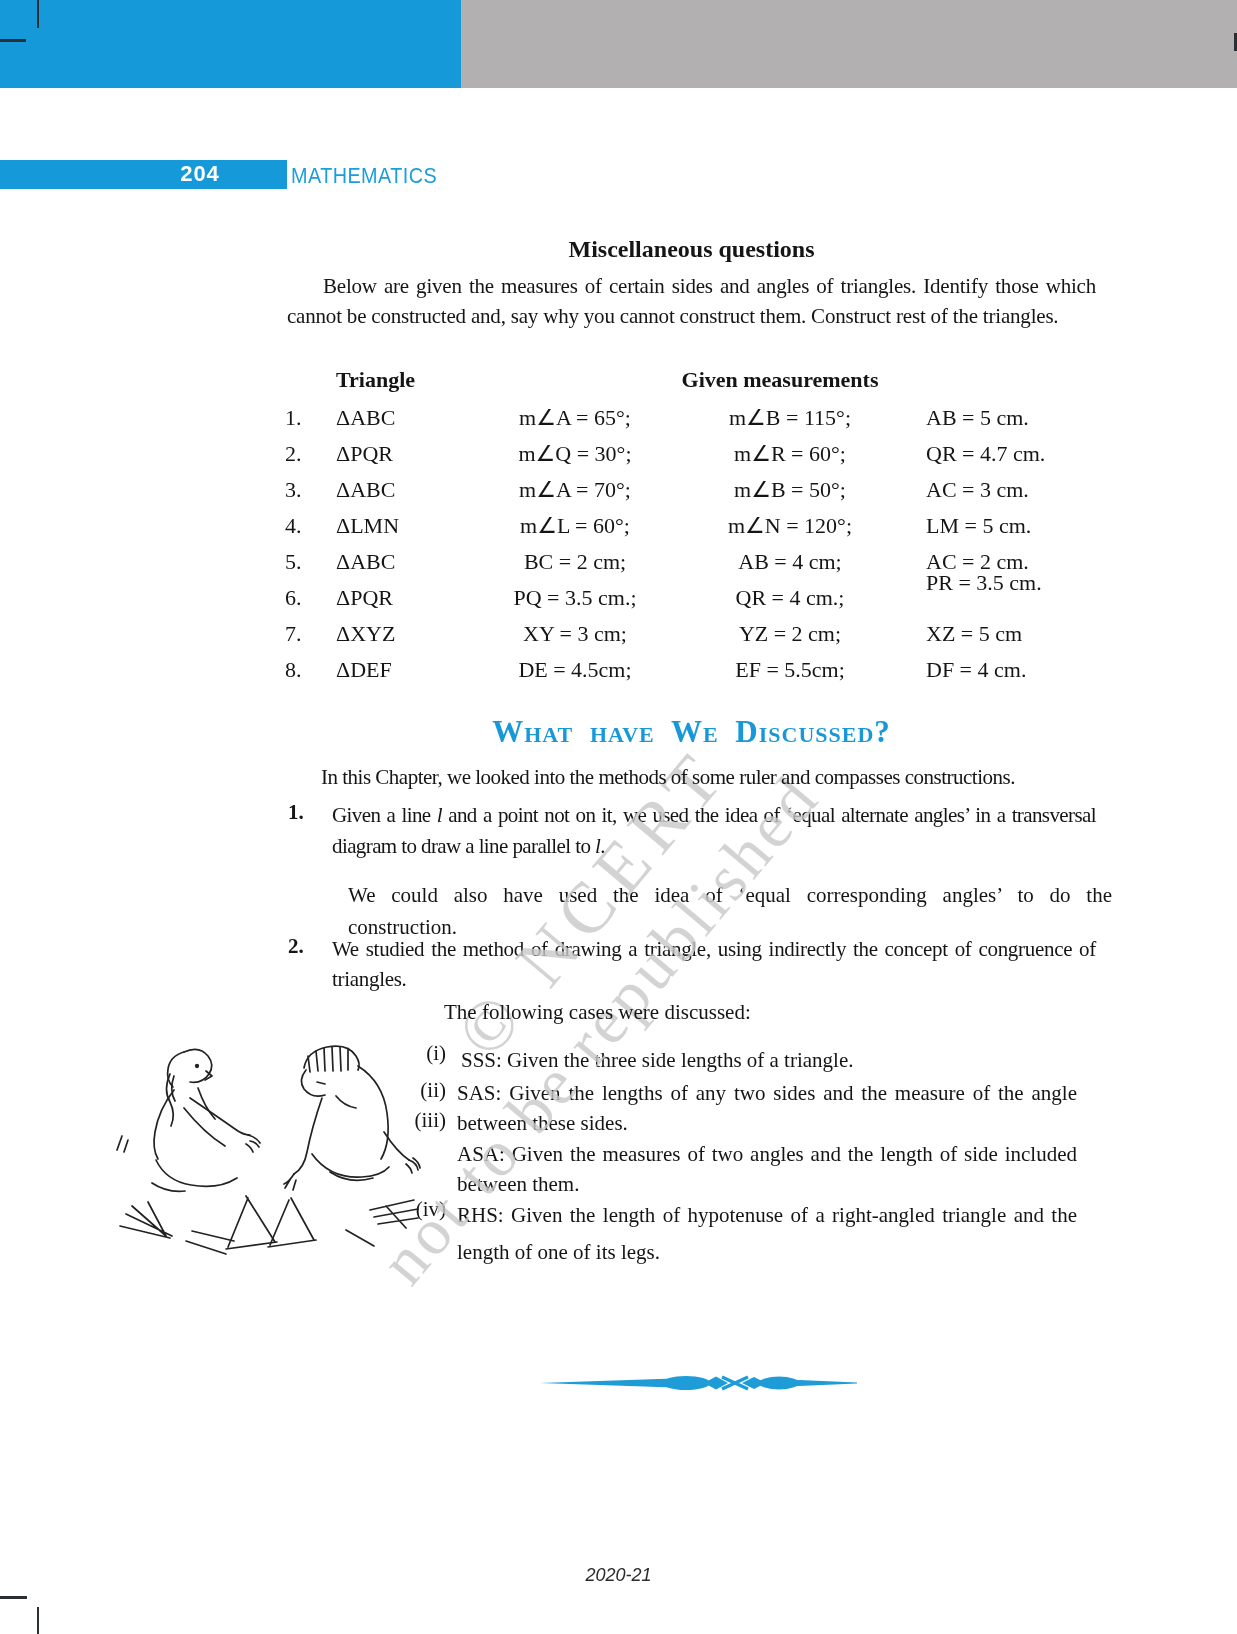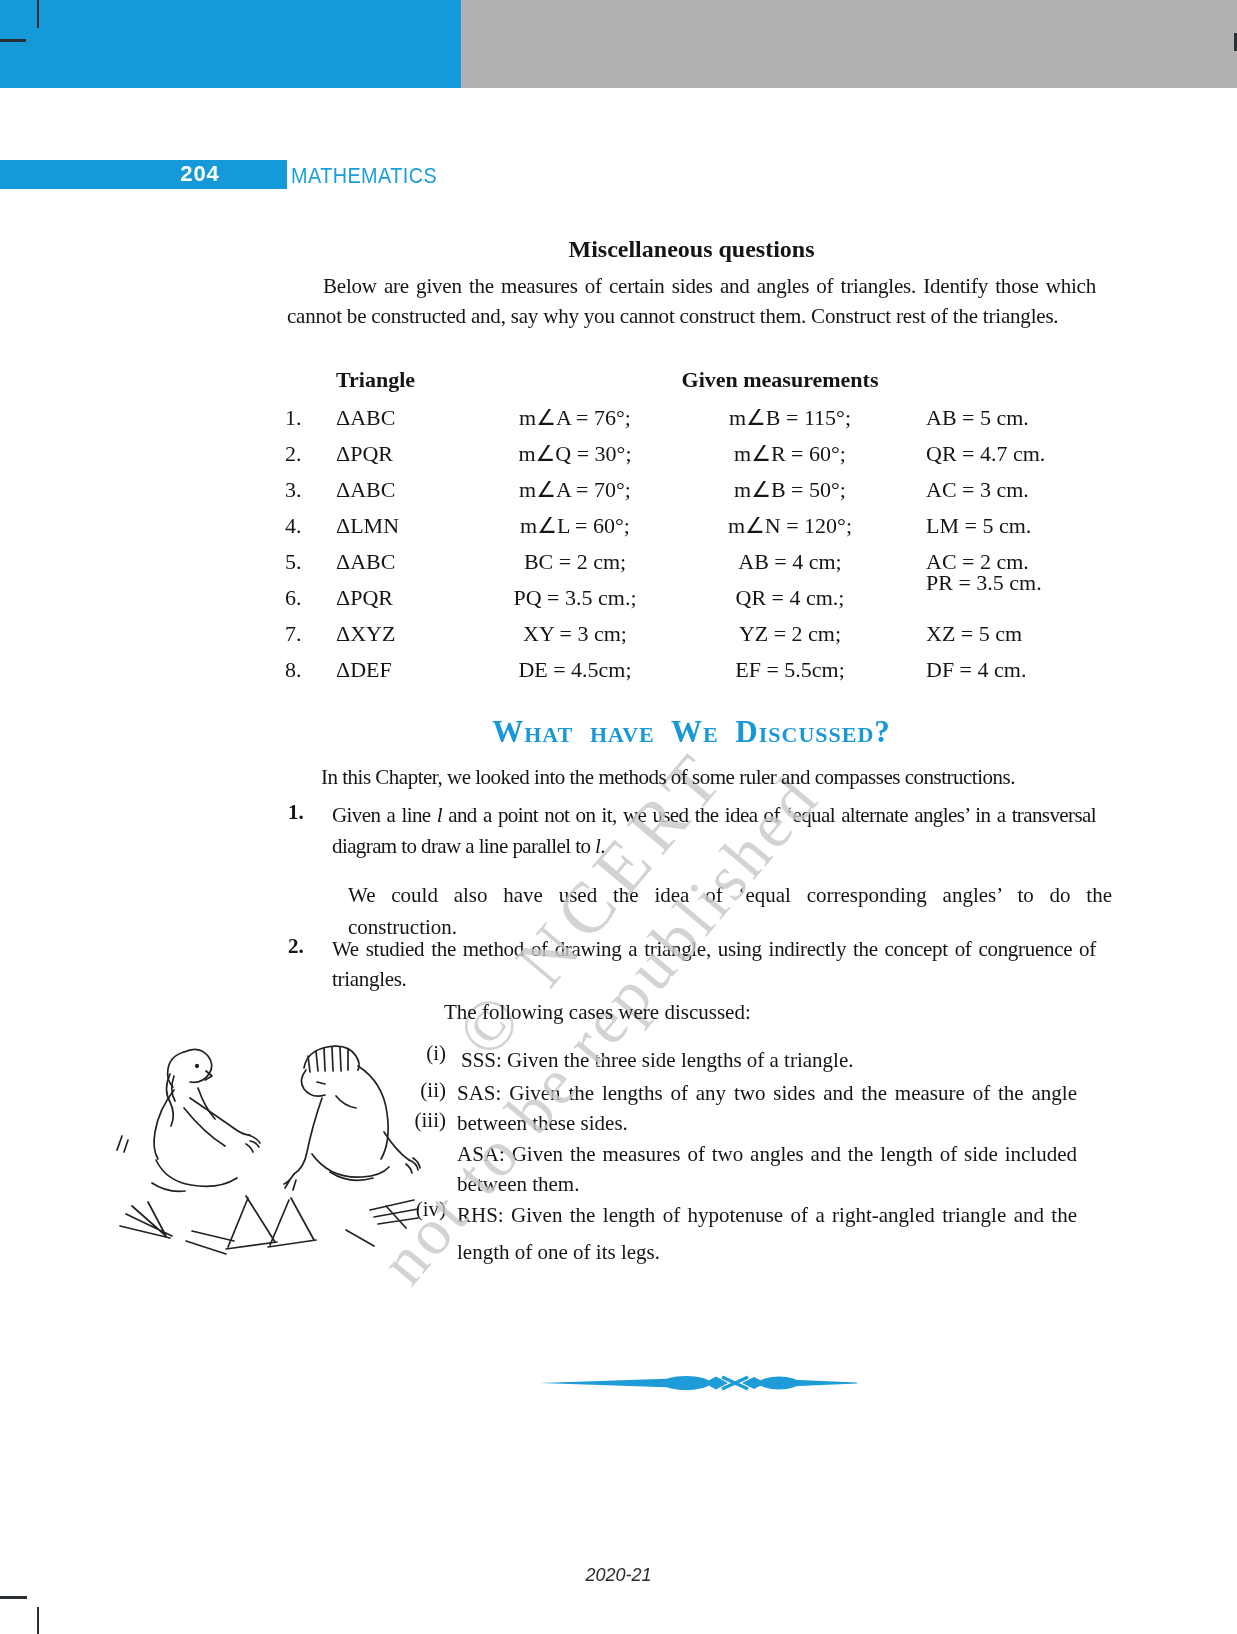--- a/index.html
+++ b/index.html
@@ -73,21 +73,21 @@
 <div class="abs misc-title content">Miscellaneous questions</div>
 <div class="abs intro content">Below are given the measures of certain sides and angles of triangles. Identify those which cannot be constructed and, say why you cannot construct them. Construct rest of the triangles.</div>
 
 <div class="abs th-triangle content">Triangle</div>
 <div class="abs th-given content">Given measurements</div>
 
 <div class="content">
   <div>
     <span class="abs trow c-num" style="top:405px">1.</span>
     <span class="abs trow c-tri" style="top:405px">ΔABC</span>
-    <span class="abs trow c-m1" style="top:405px">m∠A = 76°;</span>
+    <span class="abs trow c-m1" style="top:405px">m∠A = 65°;</span>
     <span class="abs trow c-m2" style="top:405px">m∠B = 115°;</span>
     <span class="abs trow c-m3" style="top:405px">AB = 5 cm.</span>
   </div>
   <div>
     <span class="abs trow c-num" style="top:441px">2.</span>
     <span class="abs trow c-tri" style="top:441px">ΔPQR</span>
     <span class="abs trow c-m1" style="top:441px">m∠Q = 30°;</span>
     <span class="abs trow c-m2" style="top:441px">m∠R = 60°;</span>
     <span class="abs trow c-m3" style="top:441px">QR = 4.7 cm.</span>
   </div>

